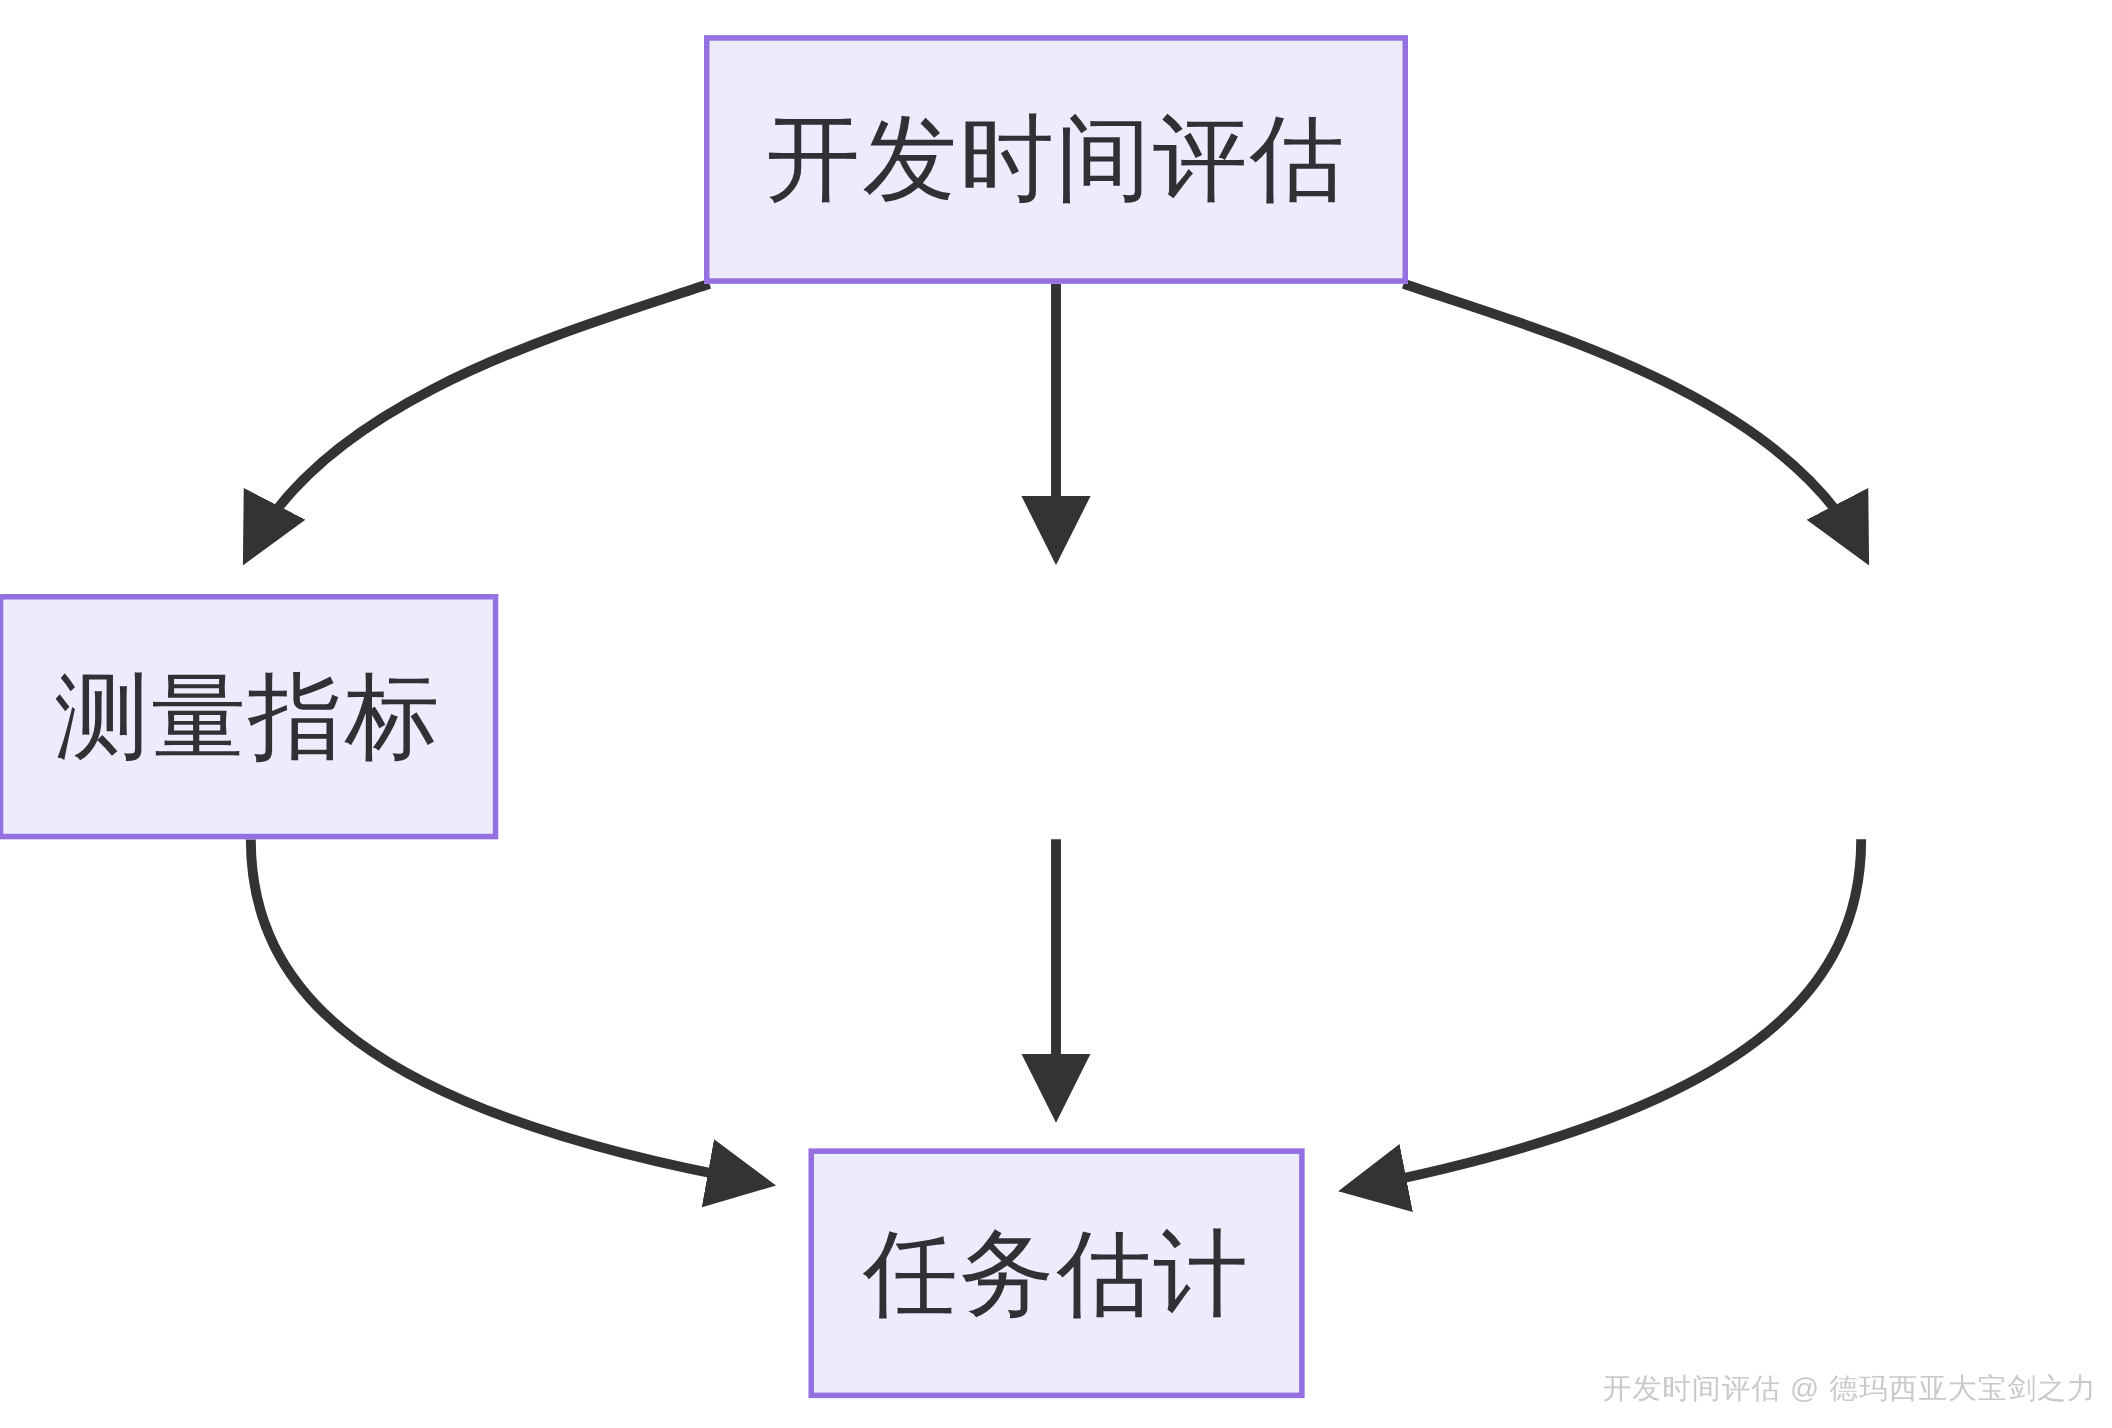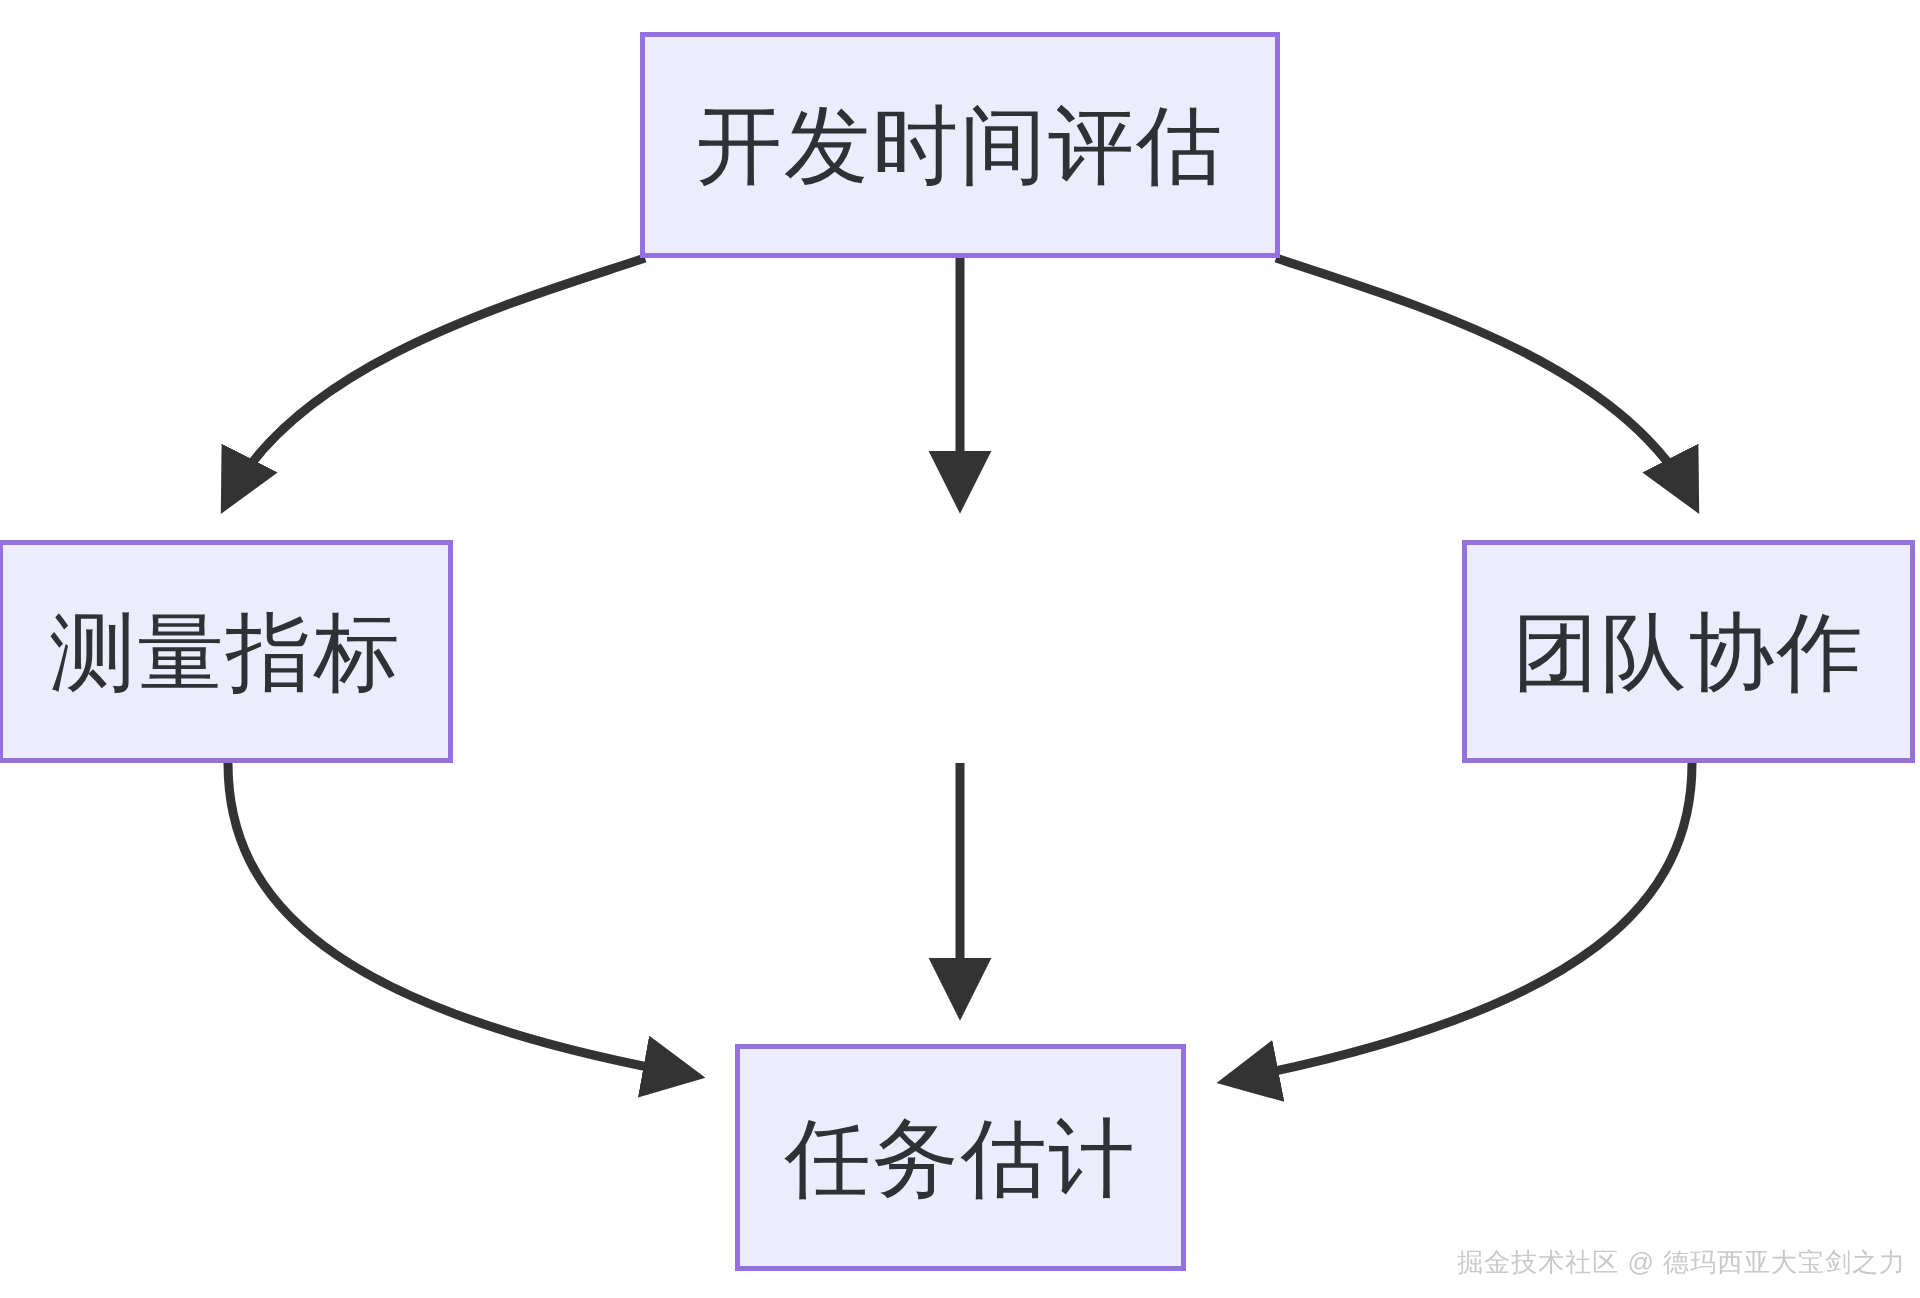--- a/index.html
+++ b/index.html
@@ -90,23 +90,20 @@
 
   <div class="node" id="node-top">
     <span>开发时间评估</span>
   </div>
 
   <div class="node" id="node-left">
     <span>测量指标</span>
   </div>
 
 
-  <div class="node" id="node-right">
-    <span>团队协作</span>
-  </div>
 
   <div class="node" id="node-bottom">
     <span>任务估计</span>
   </div>
 
-  <div id="watermark">掘金技术社区 @ 德玛西亚大宝剑之力</div>
+  <div id="watermark">开发时间评估 @ 德玛西亚大宝剑之力</div>
 
 </div>
 
 </body></html>

